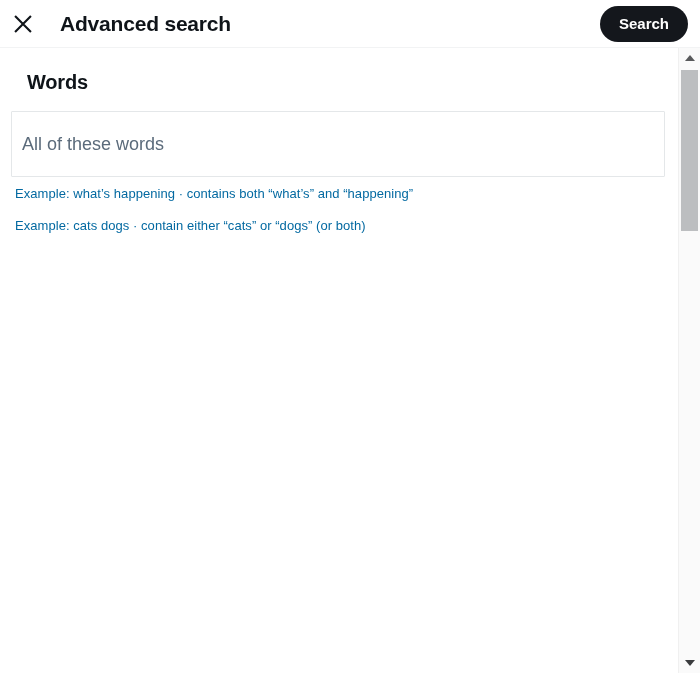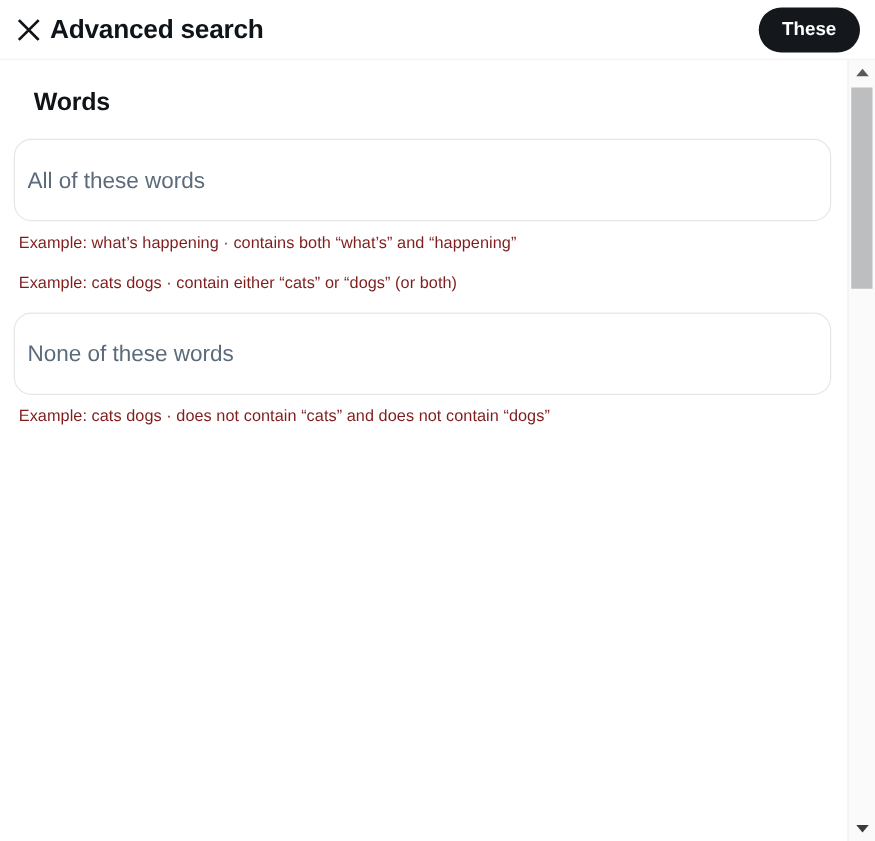--- a/index.html
+++ b/index.html
@@ -46,20 +46,21 @@
     justify-content: center;
     border-radius: 50%;
     cursor: pointer;
     background: transparent;
     border: none;
     padding: 0;
     flex: none;
   }
   .close-btn svg { display: block; }
   .header-title {
+    margin-left: 20px;
     font-size: 21px;
     font-weight: bold;
     letter-spacing: -0.2px;
     color: #0f1419;
     white-space: nowrap;
   }
   .header-spacer { flex: 1 1 auto; }
   .search-btn {
     margin-right: 12px;
     height: 36px;
@@ -102,21 +103,21 @@
 
   .field-group {
     margin-top: 17px;
     padding: 0 11px 0 11px;
   }
   .field-box {
     box-sizing: border-box;
     width: 654px;
     height: 66px;
     border: 1px solid #e4e7e9;
-    border-radius: 14px;
+    border-radius: 1px;
     background: #ffffff;
     display: flex;
     align-items: center;
     padding: 0 10px;
     cursor: text;
   }
   .field-input {
     width: 100%;
     border: none;
     outline: none;
@@ -127,21 +128,21 @@
     padding: 0;
   }
   .field-input::placeholder {
     color: #5b6b7b;
     opacity: 1;
   }
   .field-hint {
     margin-top: 9px;
     margin-left: 4px;
     font-size: 13px;
-    color: #7f1d1d;
+    color: #0369a1;
     letter-spacing: 0.05px;
     white-space: nowrap;
   }
 
   
   .scrollbar {
     position: absolute;
     top: 48px;
     right: 0;
     width: 22px;
@@ -197,46 +198,40 @@
   <div class="header">
     <button class="close-btn">
       <span>
         <svg width="20" height="20" viewBox="0 0 20 20" aria-hidden="true">
           <path d="M2.8 2.8 L17.2 17.2 M17.2 2.8 L2.8 17.2" stroke="#0f1419" stroke-width="2.1" stroke-linecap="square" fill="none"></path>
         </svg>
       </span>
     </button>
     <div class="header-title">Advanced search</div>
     <div class="header-spacer"></div>
-    <button class="search-btn">These</button>
+    <button class="search-btn">Search</button>
   </div>
 
   <div class="scroll-area">
     <div class="content">
 
       <div class="section-title">Words</div>
 
       <div class="field-group">
         <div class="field-box">
           <input class="field-input" type="text" placeholder="All of these words" style="">
         </div>
         <div class="field-hint">Example: what’s happening · contains both “what’s” and “happening”</div>
       </div>
 
 
       <div class="field-group">
         <div class="field-hint">Example: cats dogs · contain either “cats” or “dogs” (or both)</div>
       </div>
 
-      <div class="field-group">
-        <div class="field-box">
-          <input class="field-input" type="text" placeholder="None of these words" style="">
-        </div>
-        <div class="field-hint">Example: cats dogs · does not contain “cats” and does not contain “dogs”</div>
-      </div>
 
 
     </div>
   </div>
 
   <div class="scrollbar">
     <div class="sb-track"></div>
     <div class="sb-arrow up">
       <span class="tri up"></span>
     </div>

